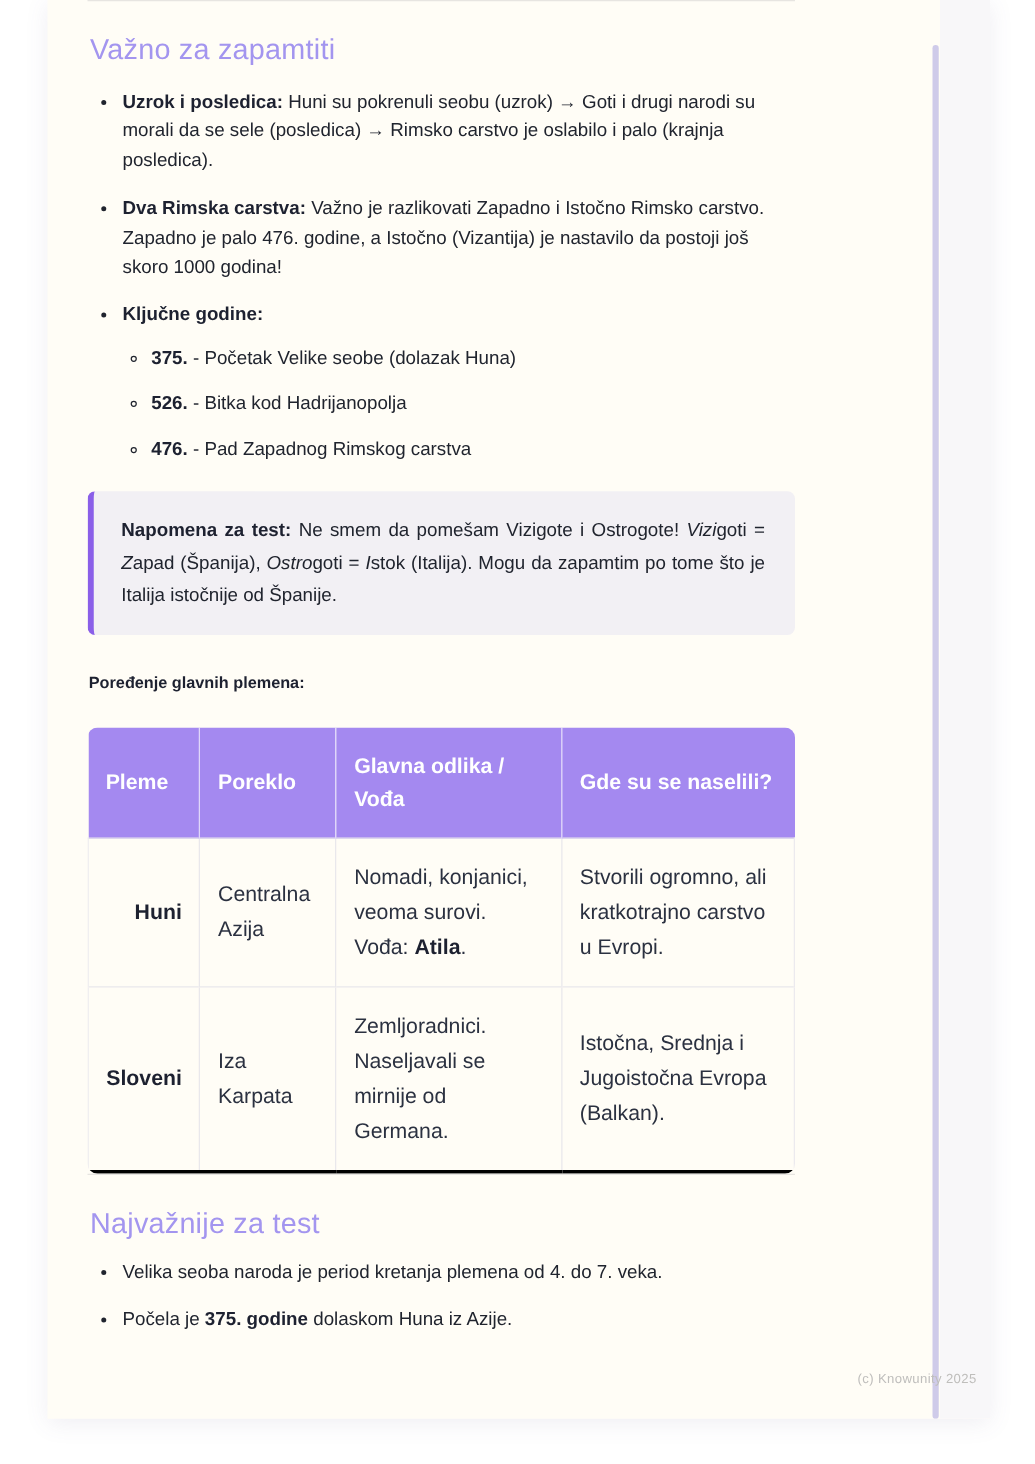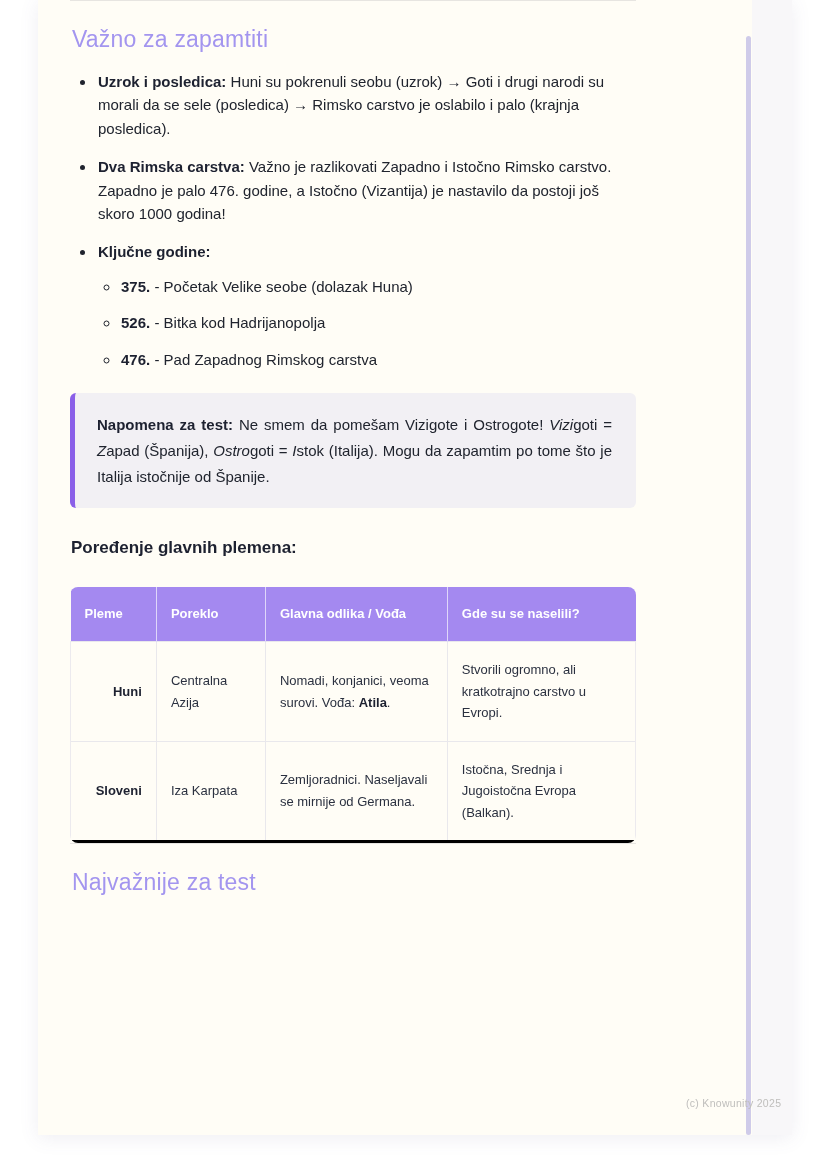--- a/index.html
+++ b/index.html
@@ -55,25 +55,25 @@
     border-left: 5px solid var(--callout-border, #8a5fe8);
     border-radius: 6px;
     padding: 19px 24px 17px 22px;
   }
   .callout p {
     font-size: 15px; line-height: 1.75; text-align: justify;
   }
   .callout em { font-style: italic; }
 
   .table-caption {
-    margin: 30px 0 0 1px; font-weight: 700; font-size: 17px; color: #1d2130;
+    margin: 30px 0 0 1px; font-weight: 700; font-size: 13px; color: #1d2130;
   }
 
   .table-wrap { margin-top: 29px; border-radius: 8px; overflow: hidden; }
-  table { width: 100%; border-collapse: collapse; font-size: 13px; color: #2b3140; }
+  table { width: 100%; border-collapse: collapse; font-size: 17px; color: #2b3140; }
   thead th {
     background: var(--table-header-bg, #a489f0);
     color: var(--table-header-text, #ffffff);
     font-weight: 600; text-align: left; vertical-align: middle;
     padding: 17px 14px; line-height: 1.6;
     border-right: 1.5px solid rgba(255,255,255,.65);
   }
   thead th:last-child { border-right: none; }
   tbody th, tbody td {
     padding: 17px 14px; line-height: 1.65; text-align: left; vertical-align: middle;
@@ -171,19 +171,23 @@
               <td>Istočna, Srednja i Jugoistočna Evropa (Balkan).</td>
             </tr>
           </tbody>
         </table>
       </div>
 
       <hr class="rule mid-rule">
 
       <h2 class="heading">Najvažnije za test</h2>
 
+      <ul class="list" style="margin-top:14px">
+        <li style="margin-bottom:14px"><span>Velika seoba naroda je period kretanja plemena od 4. do 7. veka.</span><strong></strong><span></span></li>
+        <li style="margin-bottom:14px"><span>Počela je </span><strong>375. godine</strong><span> dolaskom Huna iz Azije.</span></li>
+      </ul>
 
     </div>
   </div>
 
   <div class="watermark">(c) Knowunity 2025</div>
 
 </div>
 
 </body></html>

